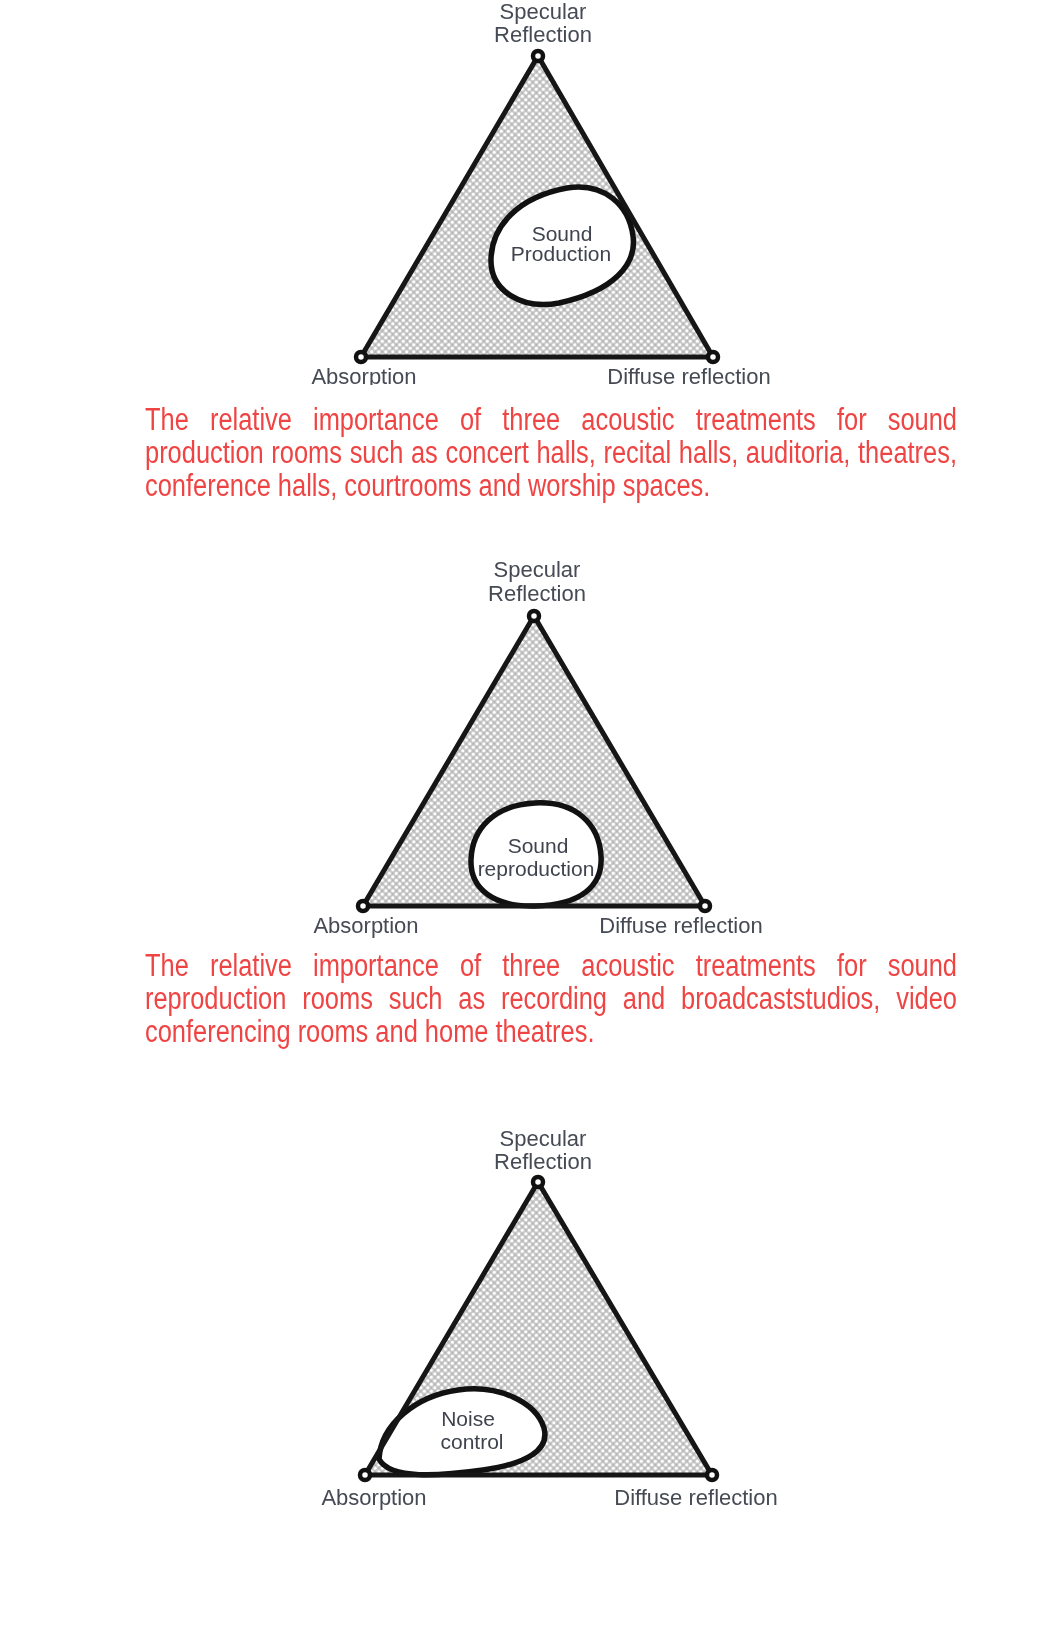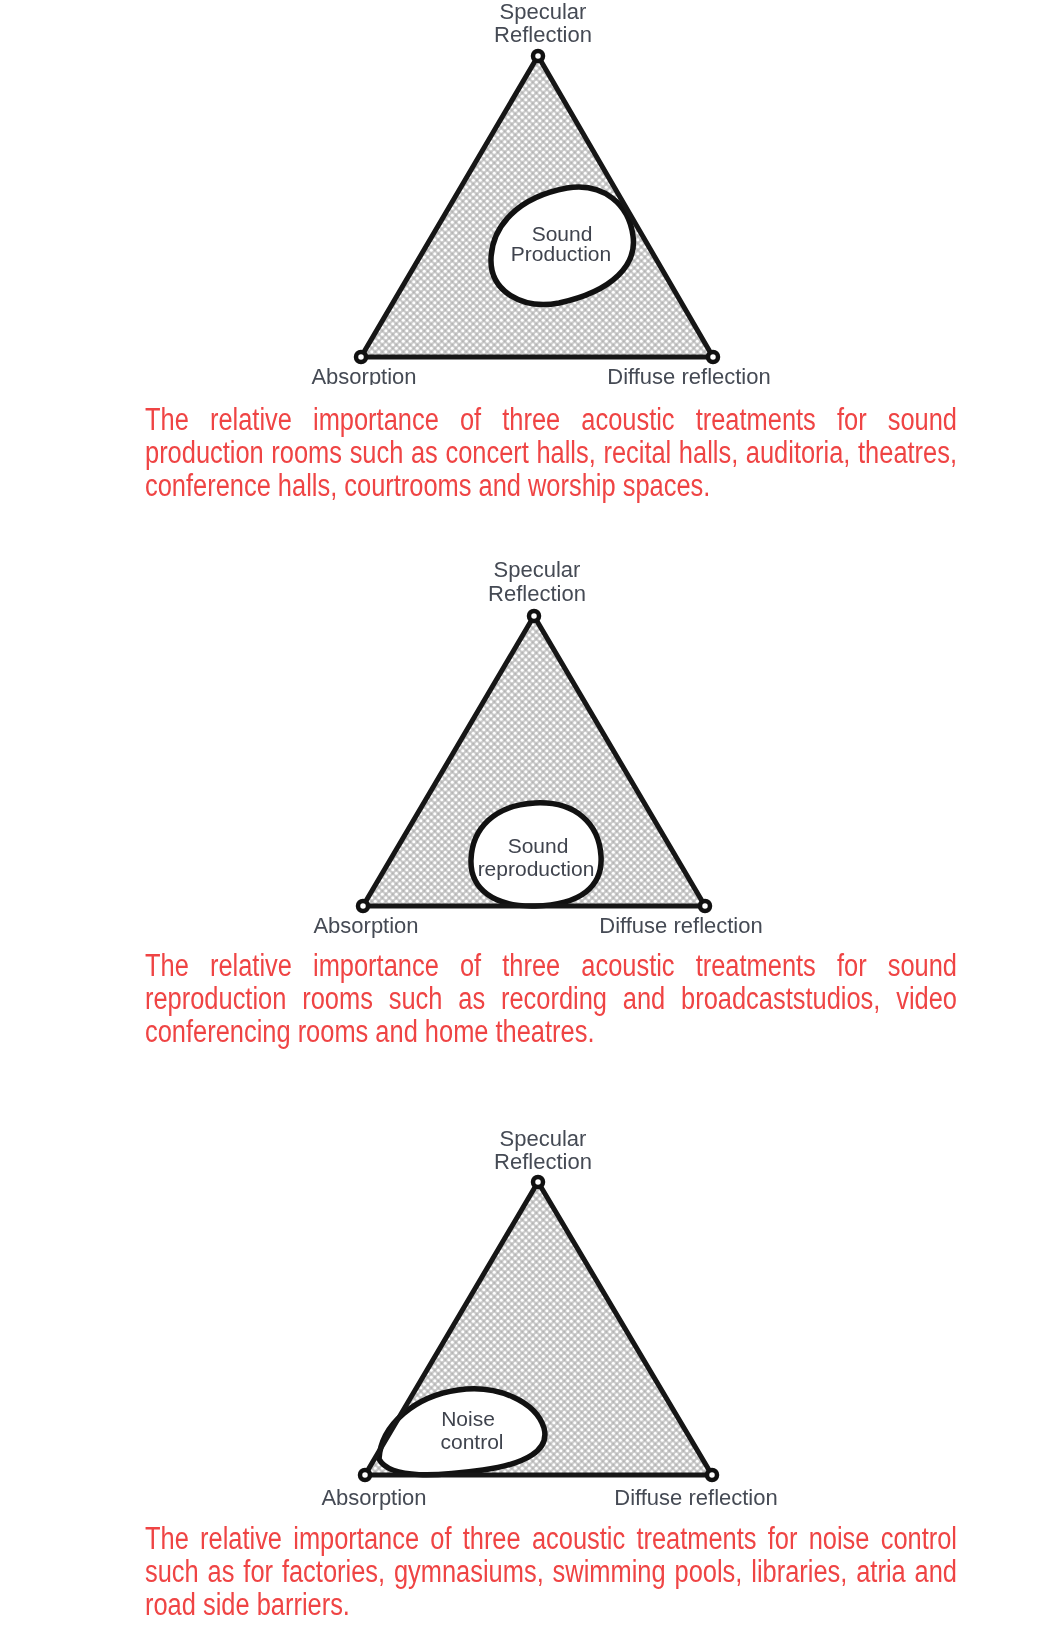--- a/index.html
+++ b/index.html
@@ -136,19 +136,14 @@
     <circle class="vertex-dot" cx="317" cy="1475" r="5"></circle>
     <circle class="vertex-dot" cx="664" cy="1475" r="5"></circle>
     <text class="vertex-label" x="495" y="1146">Specular</text>
     <text class="vertex-label" x="495" y="1169">Reflection</text>
     <text class="vertex-label" x="326" y="1505">Absorption</text>
     <text class="vertex-label" x="648" y="1505">Diffuse reflection</text>
     <text class="region-label" x="420" y="1426">Noise</text>
     <text class="region-label" x="424" y="1449">control</text>
   </svg>
 
-  <div id="caption-3" class="caption">
-    <div class="cap-line">The relative importance of three acoustic treatments for noise control</div>
-    <div class="cap-line">such as for factories, gymnasiums, swimming pools, libraries, atria and</div>
-    <div class="cap-line last">road side barriers.</div>
-  </div>
 
 </div>
 
 </body></html>

